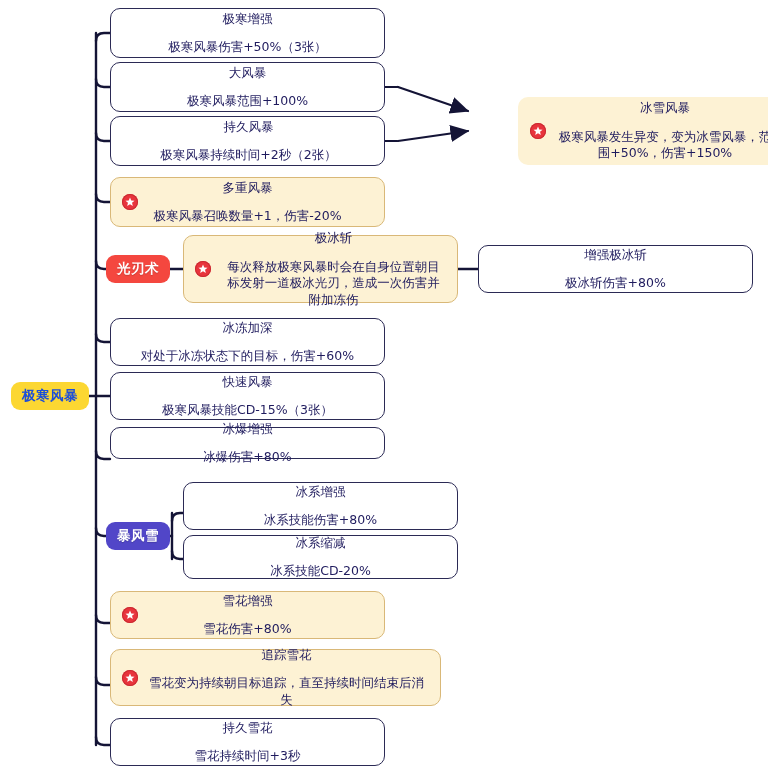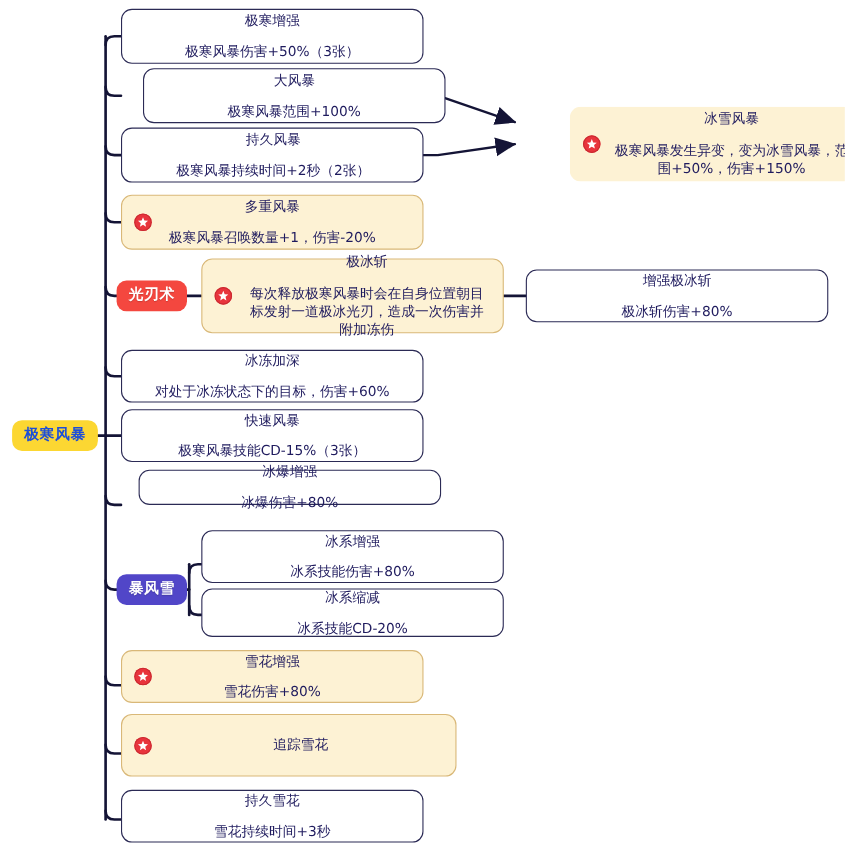--- a/index.html
+++ b/index.html
@@ -110,21 +110,21 @@
     <div class="pill purple">暴风雪</div>
   </div>
 
   <div class="node card" style="left:110px;top:8px;width:275px;height:50px;">
     <div class="body-wrap">
       <div class="title">极寒增强</div>
       <div class="desc">极寒风暴伤害+50%（3张）</div>
     </div>
   </div>
 
-  <div class="node card" style="left:110px;top:62px;width:275px;height:50px;margin-left:20px;">
+  <div class="node card" style="left:110px;top:62px;width:275px;height:50px;">
     <div class="body-wrap">
       <div class="title">大风暴</div>
       <div class="desc">极寒风暴范围+100%</div>
     </div>
   </div>
 
   <div class="node card" style="left:110px;top:116px;width:275px;height:50px;padding-left:12px;">
     <div class="body-wrap">
       <div class="title">持久风暴</div>
       <div class="desc">极寒风暴持续时间+2秒（2张）</div>
@@ -181,21 +181,21 @@
     </div>
   </div>
 
   <div class="node card" style="left:110px;top:372px;width:275px;height:48px;">
     <div class="body-wrap">
       <div class="title">快速风暴</div>
       <div class="desc">极寒风暴技能CD-15%（3张）</div>
     </div>
   </div>
 
-  <div class="node card" style="left:126px;top:427px;width:275px;height:32px;text-align:right;">
+  <div class="node card" style="left:110px;top:427px;width:275px;height:32px;text-align:right;">
     <div class="body-wrap">
       <div class="title">冰爆增强</div>
       <div class="desc">冰爆伤害+80%</div>
     </div>
   </div>
 
   <div class="node card" style="left:183px;top:482px;width:275px;height:48px;">
     <div class="body-wrap">
       <div class="title">冰系增强</div>
       <div class="desc">冰系技能伤害+80%</div>
@@ -214,28 +214,29 @@
       <svg width="10" height="10" viewBox="0 0 10 10" aria-hidden="true">
         <path d="M5 0.4 6.26 3.45 9.55 3.7 7.04 5.86 7.82 9.07 5 7.32 2.18 9.07 2.96 5.86 0.45 3.7 3.74 3.45 z" fill="#ffffff"></path>
       </svg>
     </div>
     <div class="body-wrap">
       <div class="title">雪花增强</div>
       <div class="desc">雪花伤害+80%</div>
     </div>
   </div>
 
-  <div class="node card special" style="left:110px;top:649px;width:305px;height:57px;padding-left:34px;padding-right:12px;">
+  <div class="node card special" style="left:110px;top:649px;width:331px;height:57px;padding-left:34px;padding-right:12px;">
     <div class="star-badge">
       <svg width="10" height="10" viewBox="0 0 10 10" aria-hidden="true">
         <path d="M5 0.4 6.26 3.45 9.55 3.7 7.04 5.86 7.82 9.07 5 7.32 2.18 9.07 2.96 5.86 0.45 3.7 3.74 3.45 z" fill="#ffffff"></path>
       </svg>
     </div>
     <div class="body-wrap">
       <div class="title">追踪雪花</div>
+      <div class="desc">雪花变为持续朝目标追踪，直至持续时间结束后消失</div>
     </div>
   </div>
 
   <div class="node card" style="left:110px;top:718px;width:275px;height:48px;">
     <div class="body-wrap">
       <div class="title">持久雪花</div>
       <div class="desc">雪花持续时间+3秒</div>
     </div>
   </div>
 

